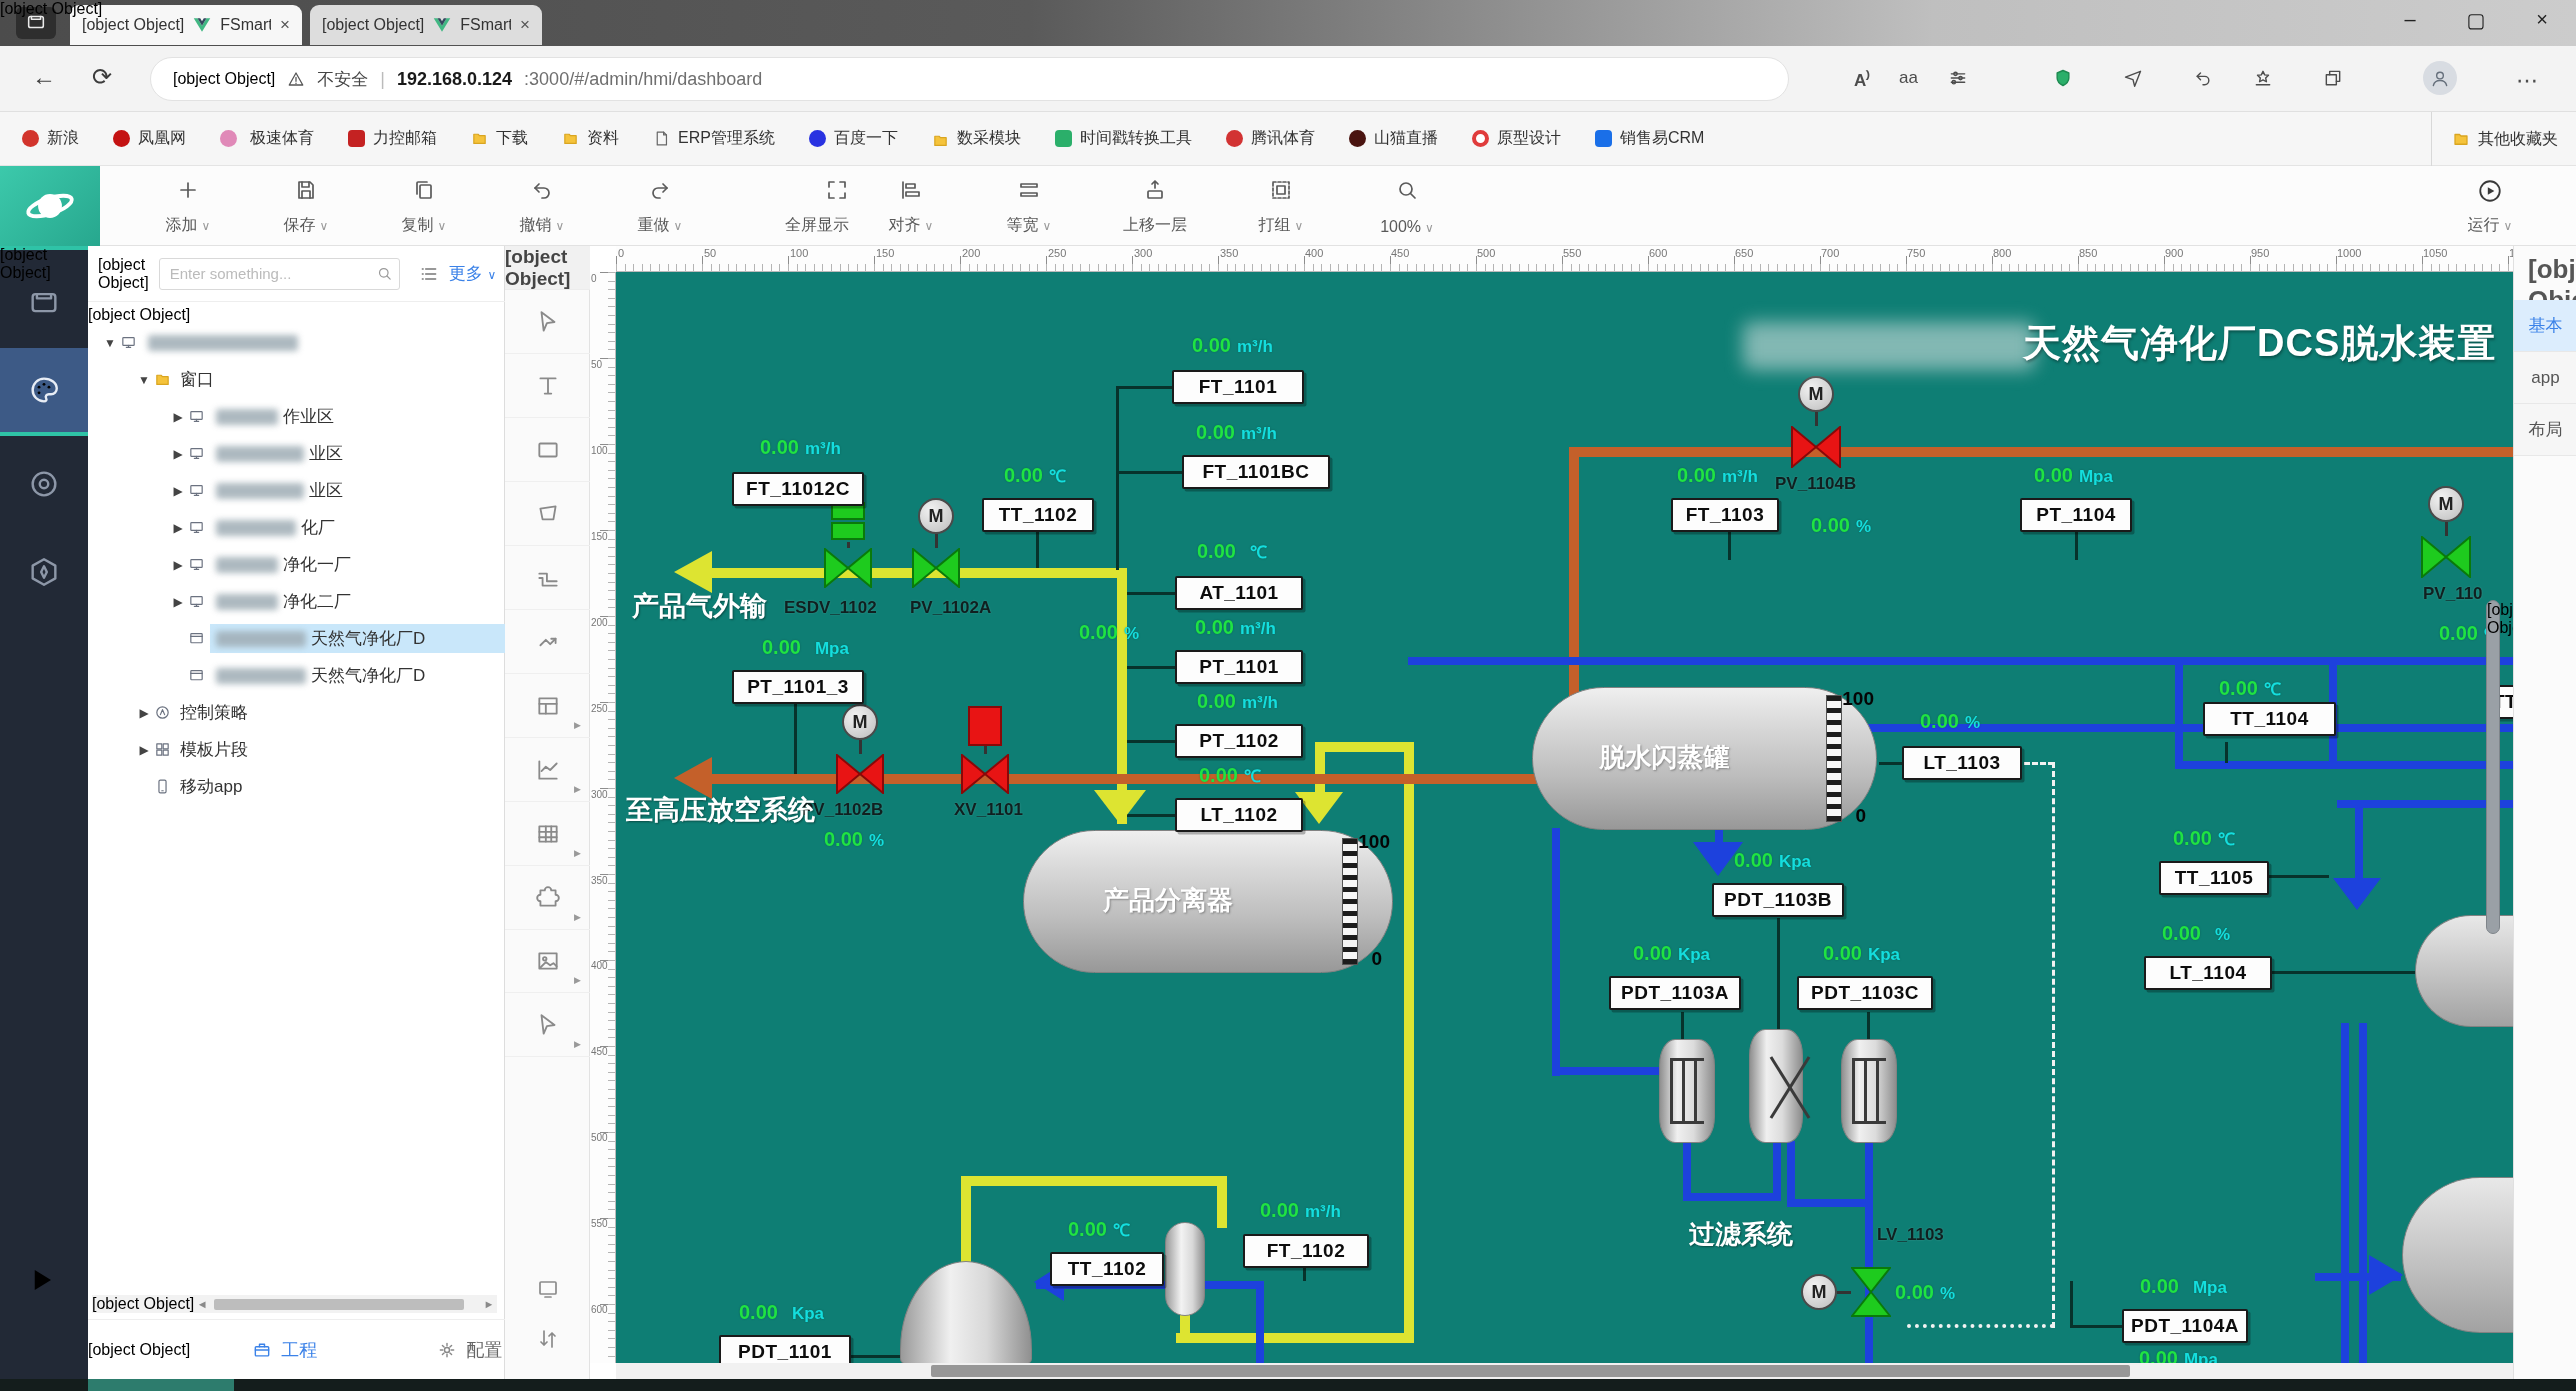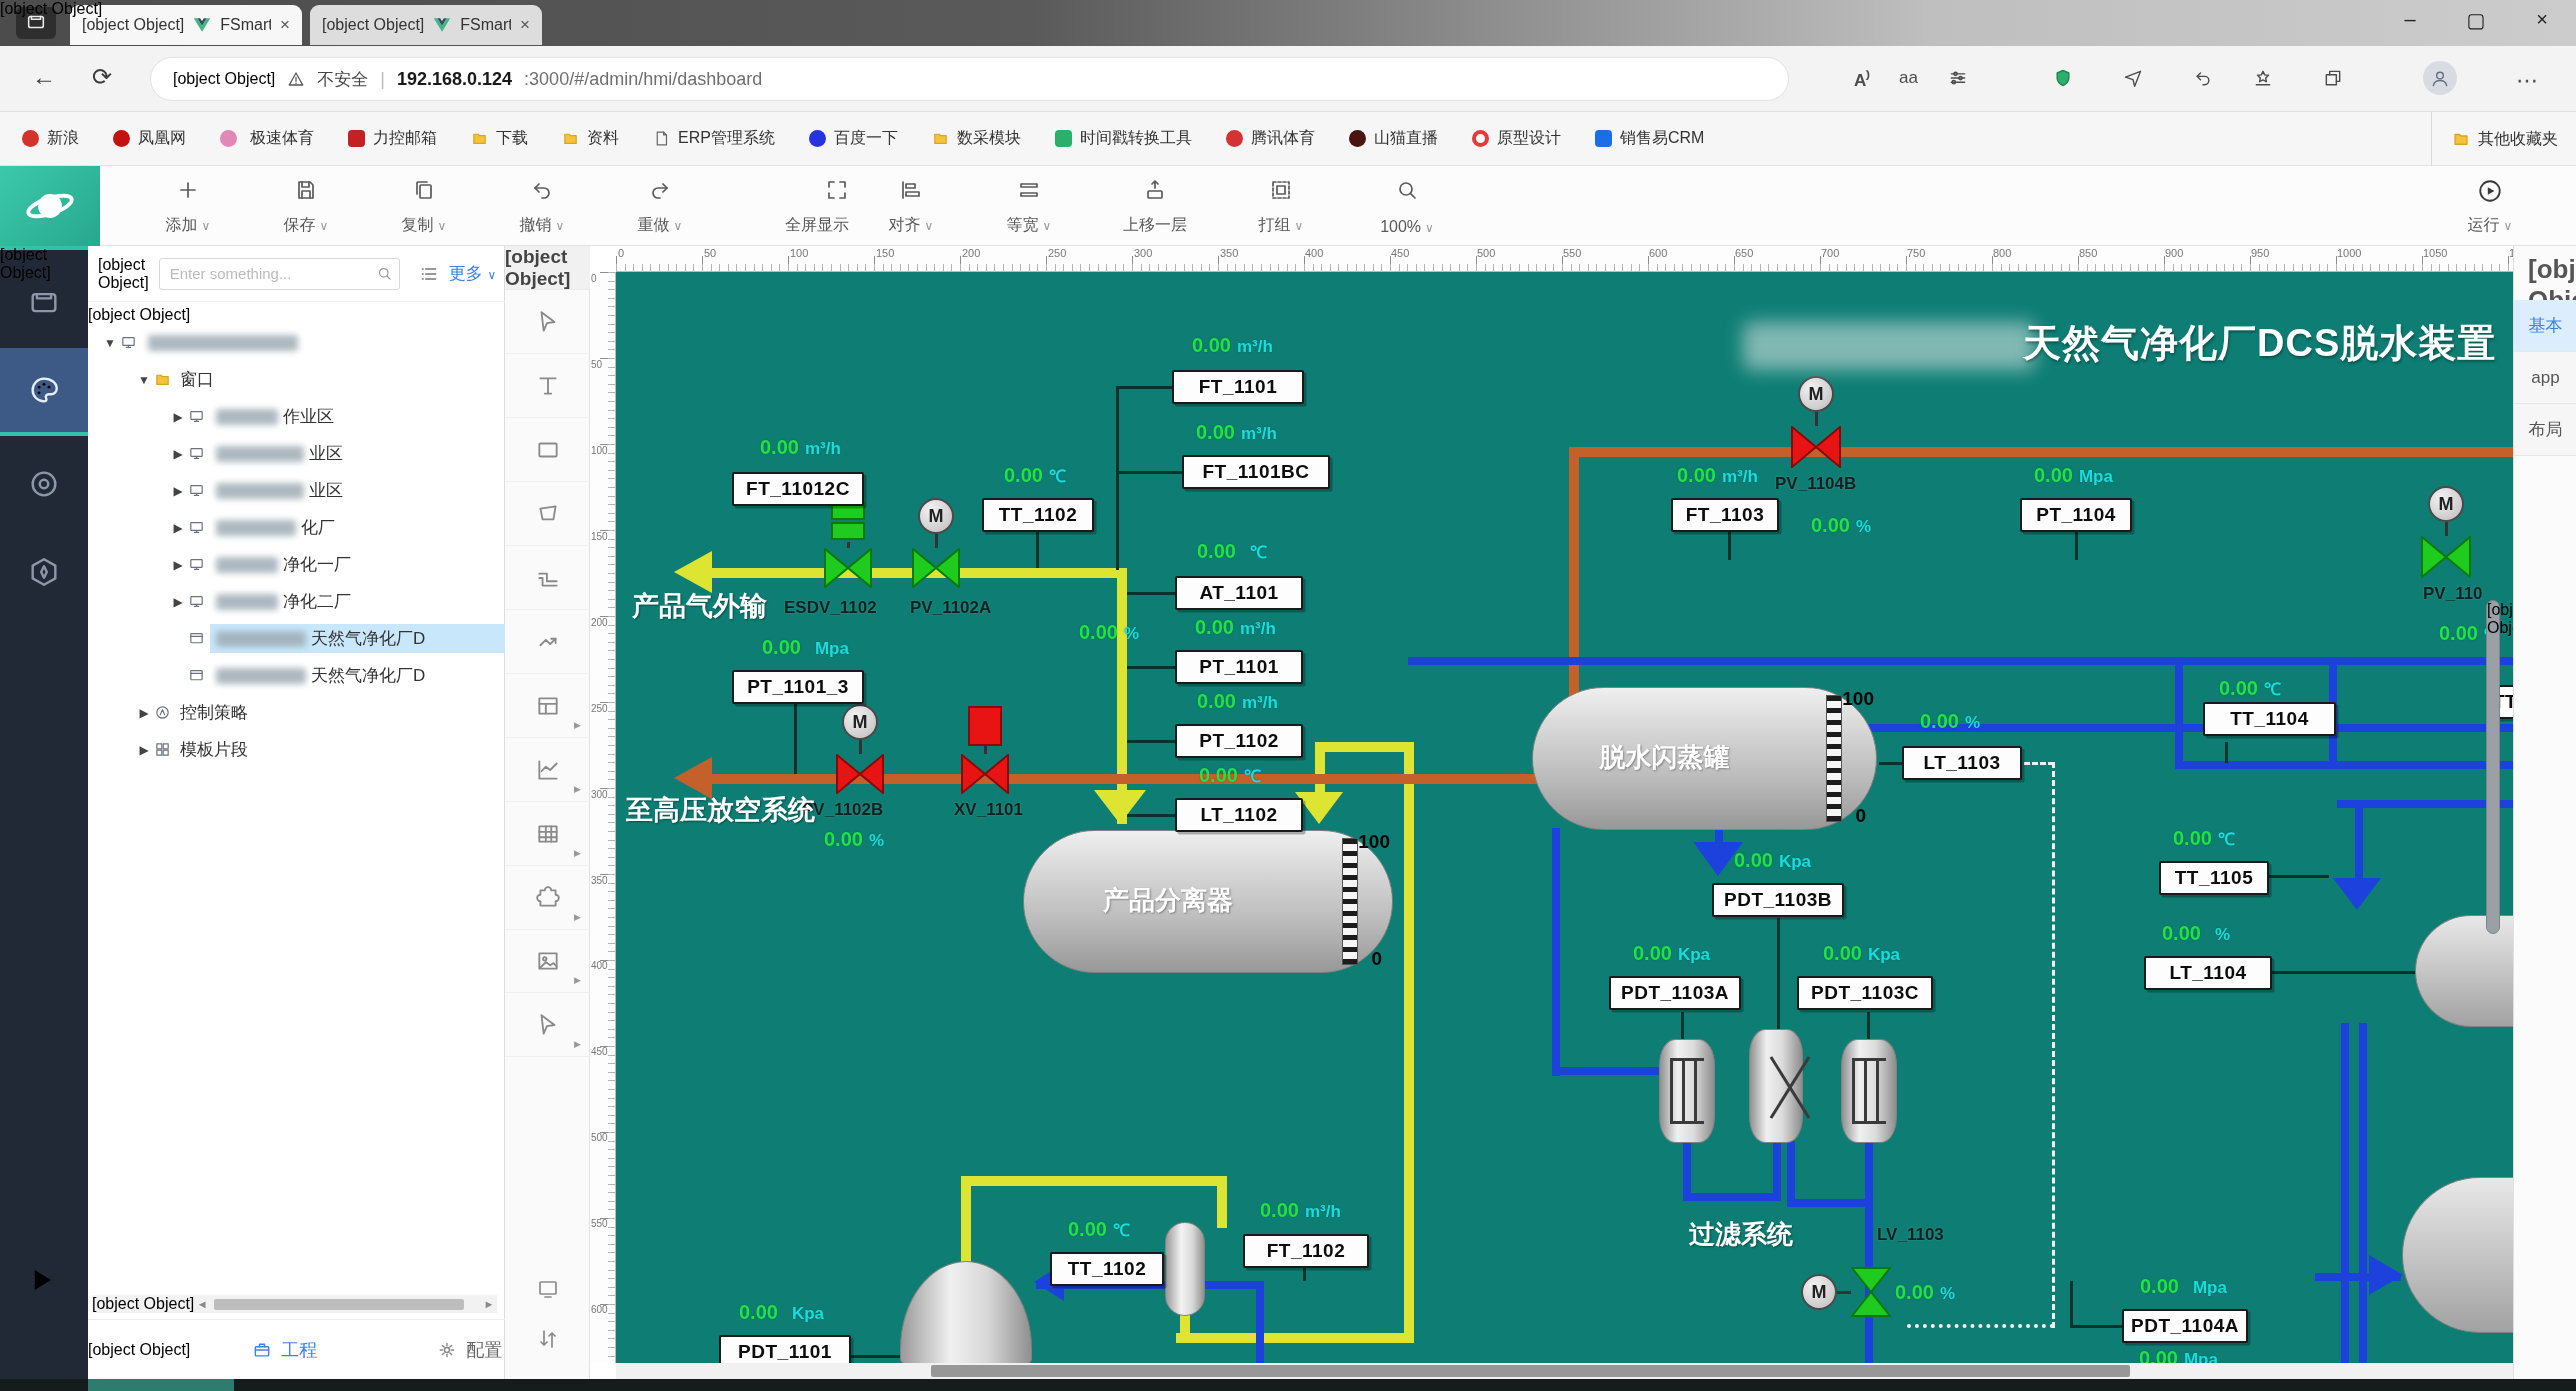--- a/index.html
+++ b/index.html
@@ -222,21 +222,21 @@
         <div class="bmic" style="background: none;"><svg width="17" height="17" viewBox="0 0 24 24" fill="none" stroke="#666" stroke-width="1.7" stroke-linecap="round" stroke-linejoin="round">
             <path d="M6 3h9l4 4v14H6z"></path>
             <path d="M15 3v4h4"></path>
           </svg></div>
         <div>ERP管理系统</div>
       </div>
       <div class="bm" style="position: relative;">
         <div class="bmic" style="background: rgb(41, 50, 225); border-radius: 50%;"></div>
         <div>百度一下</div>
       </div>
-      <div class="bm" style="position: relative;">
+      <div class="bm" style="position: relative; align-items: flex-end;">
         <div class="bmic" style="background: none;"><svg width="17" height="17" viewBox="0 0 24 24" fill="none" stroke="#d9a520" stroke-width="1.7" stroke-linecap="round" stroke-linejoin="round">
             <path d="M4 6h6l2 2h8v11H4z" fill="#f5c33b" stroke="#d9a520"></path>
           </svg></div>
         <div>数采模块</div>
       </div>
       <div class="bm" style="position: relative;">
         <div class="bmic" style="background: rgb(43, 175, 106);"></div>
         <div>时间戳转换工具</div>
       </div>
       <div class="bm" style="position: relative;">
@@ -529,20 +529,29 @@
           <div class="caret">▶</div>
           <div class="ticon">
             <svg width="17" height="17" viewBox="0 0 24 24" fill="none" stroke="#6b7280" stroke-width="1.7" stroke-linecap="round" stroke-linejoin="round">
               <rect x="4" y="4" width="7" height="7"></rect>
               <rect x="13" y="4" width="7" height="7"></rect>
               <rect x="4" y="13" width="7" height="7"></rect>
               <rect x="13" y="13" width="7" height="7"></rect>
             </svg>
           </div>
           <div class="tl">模板片段</div>
+        </div><div class="trow" style="padding-left: 46px;">
+          <div class="caret"></div>
+          <div class="ticon">
+            <svg width="17" height="17" viewBox="0 0 24 24" fill="none" stroke="#6b7280" stroke-width="1.7" stroke-linecap="round" stroke-linejoin="round">
+              <rect x="7" y="3" width="10" height="18" rx="2"></rect>
+              <path d="M11 18h2"></path>
+            </svg>
+          </div>
+          <div class="tl">移动app</div>
         </div></div>
       <div class="abs" id="lp-scroll">[object Object]<div class="arr">◄</div><div class="hnd"></div><div class="arr" style="margin-left: auto;">►</div></div>
       <div class="abs" id="lp-tabs">[object Object]<div class="lptab on">
           <div style="display: flex;">
             <svg width="20" height="20" viewBox="0 0 24 24" fill="none" stroke="#3b82e8" stroke-width="1.7" stroke-linecap="round" stroke-linejoin="round">
               <rect x="4" y="8" width="16" height="11" rx="1"></rect>
               <path d="M9 8V5h6v3"></path>
               <path d="M4 12h16"></path>
             </svg>
           </div>

